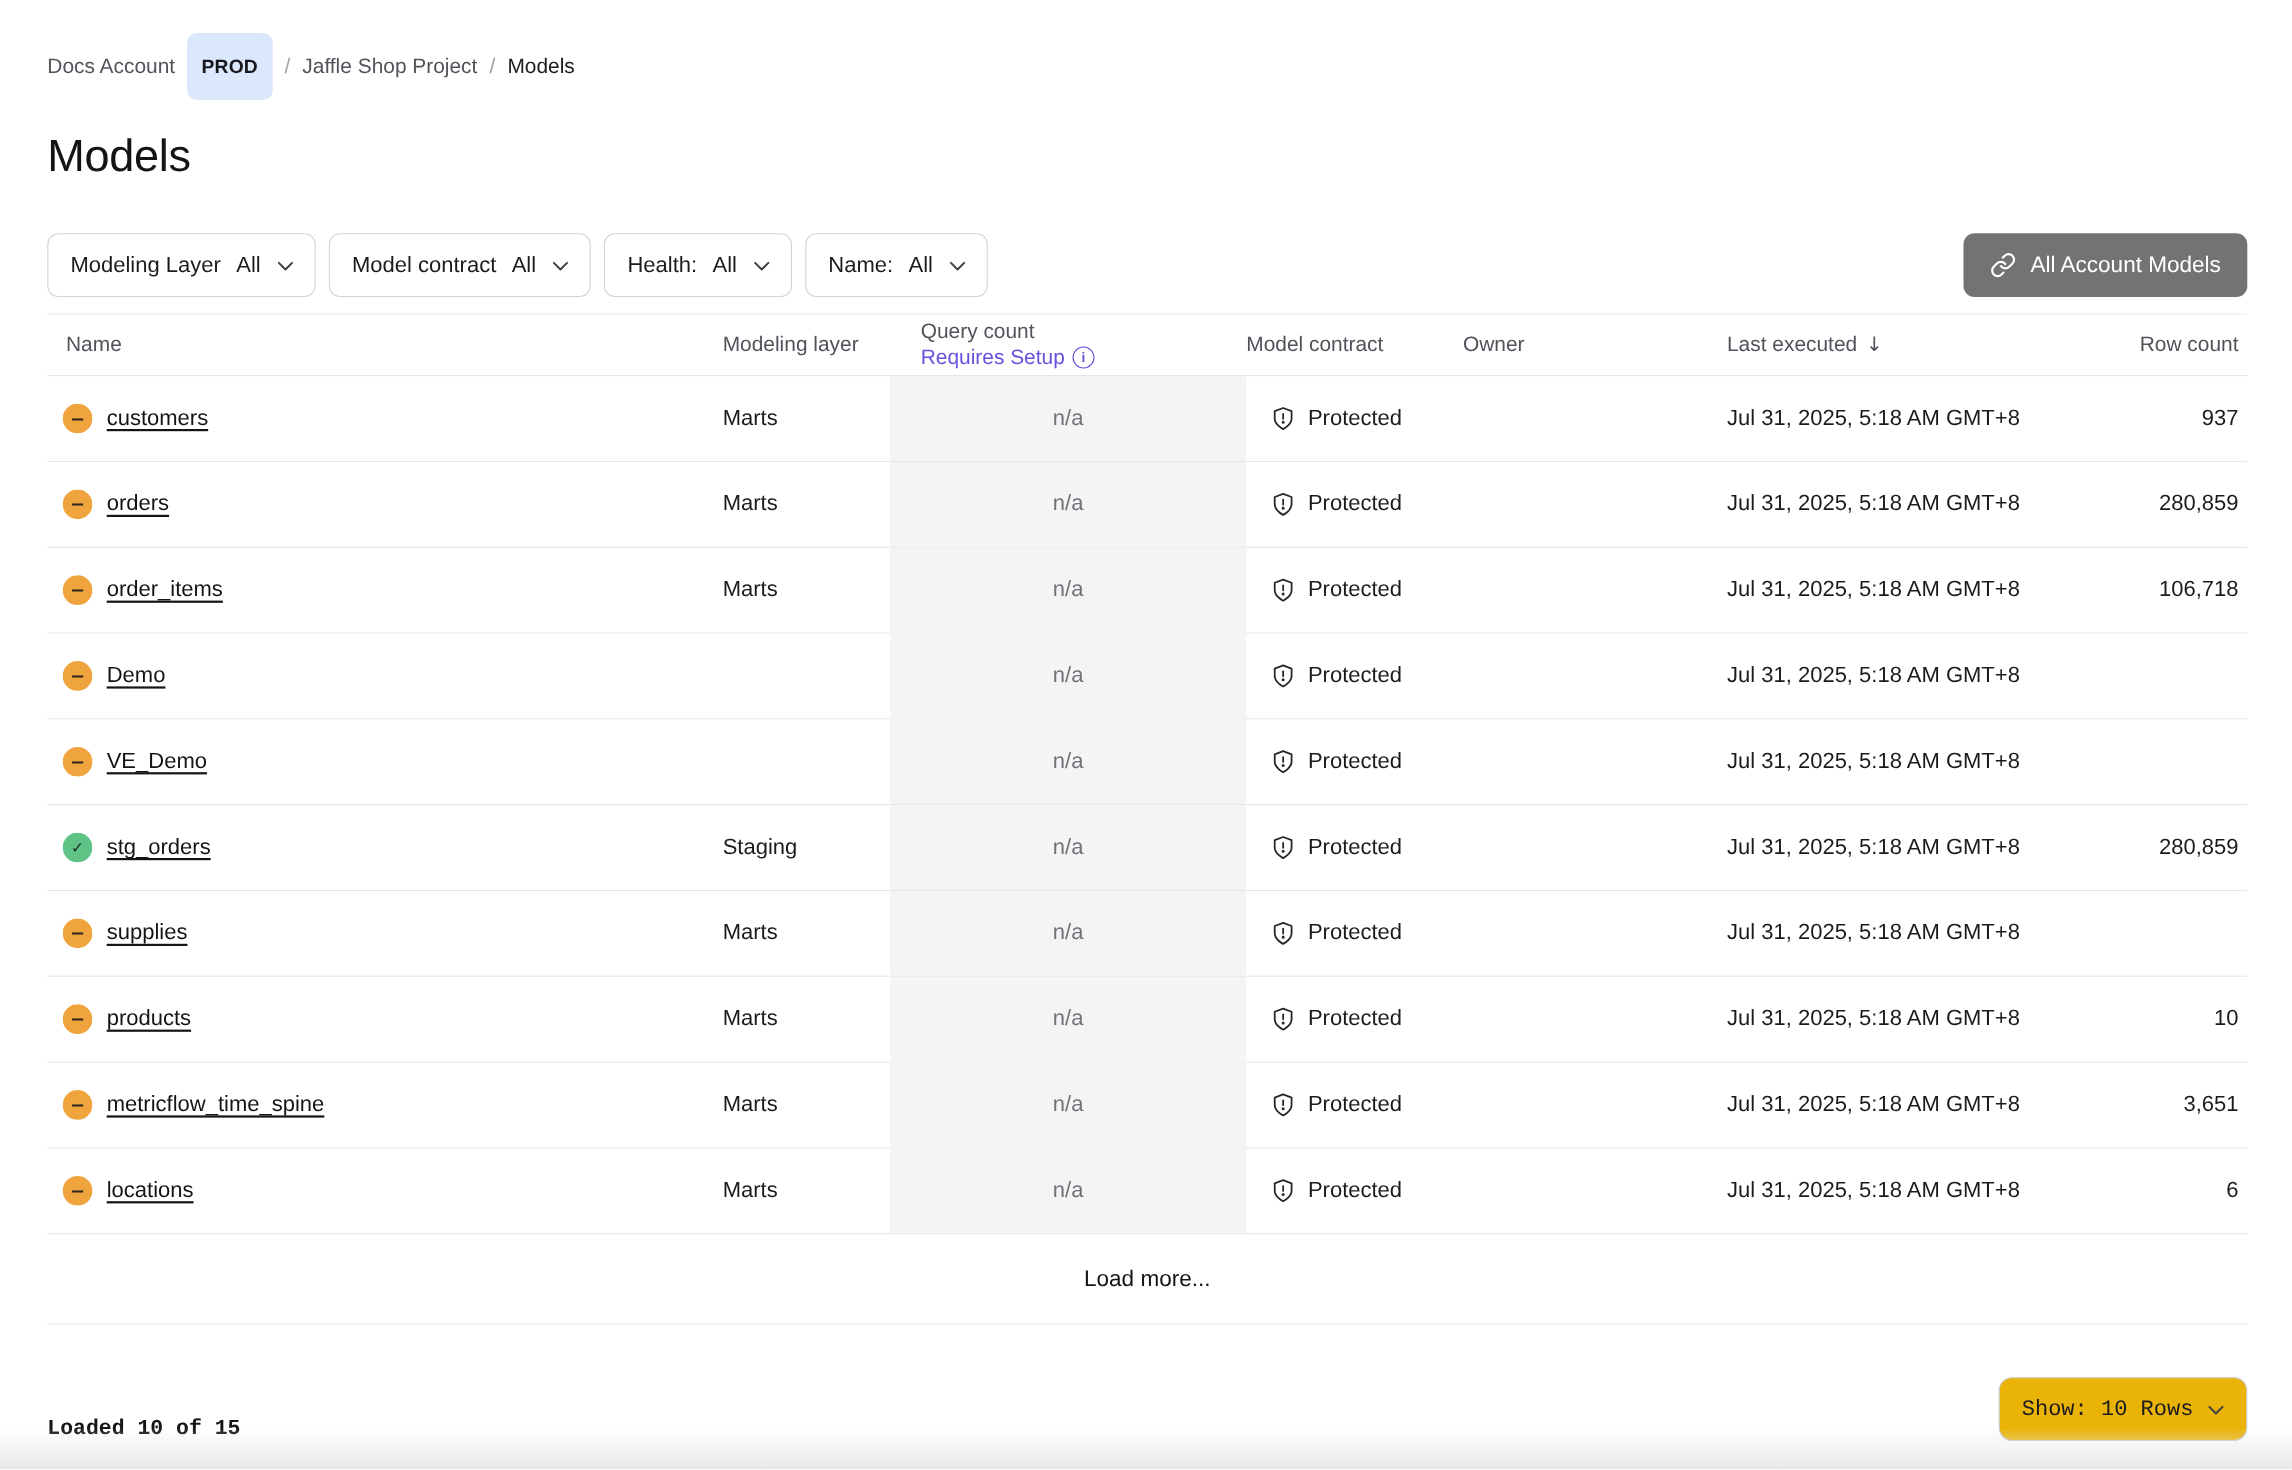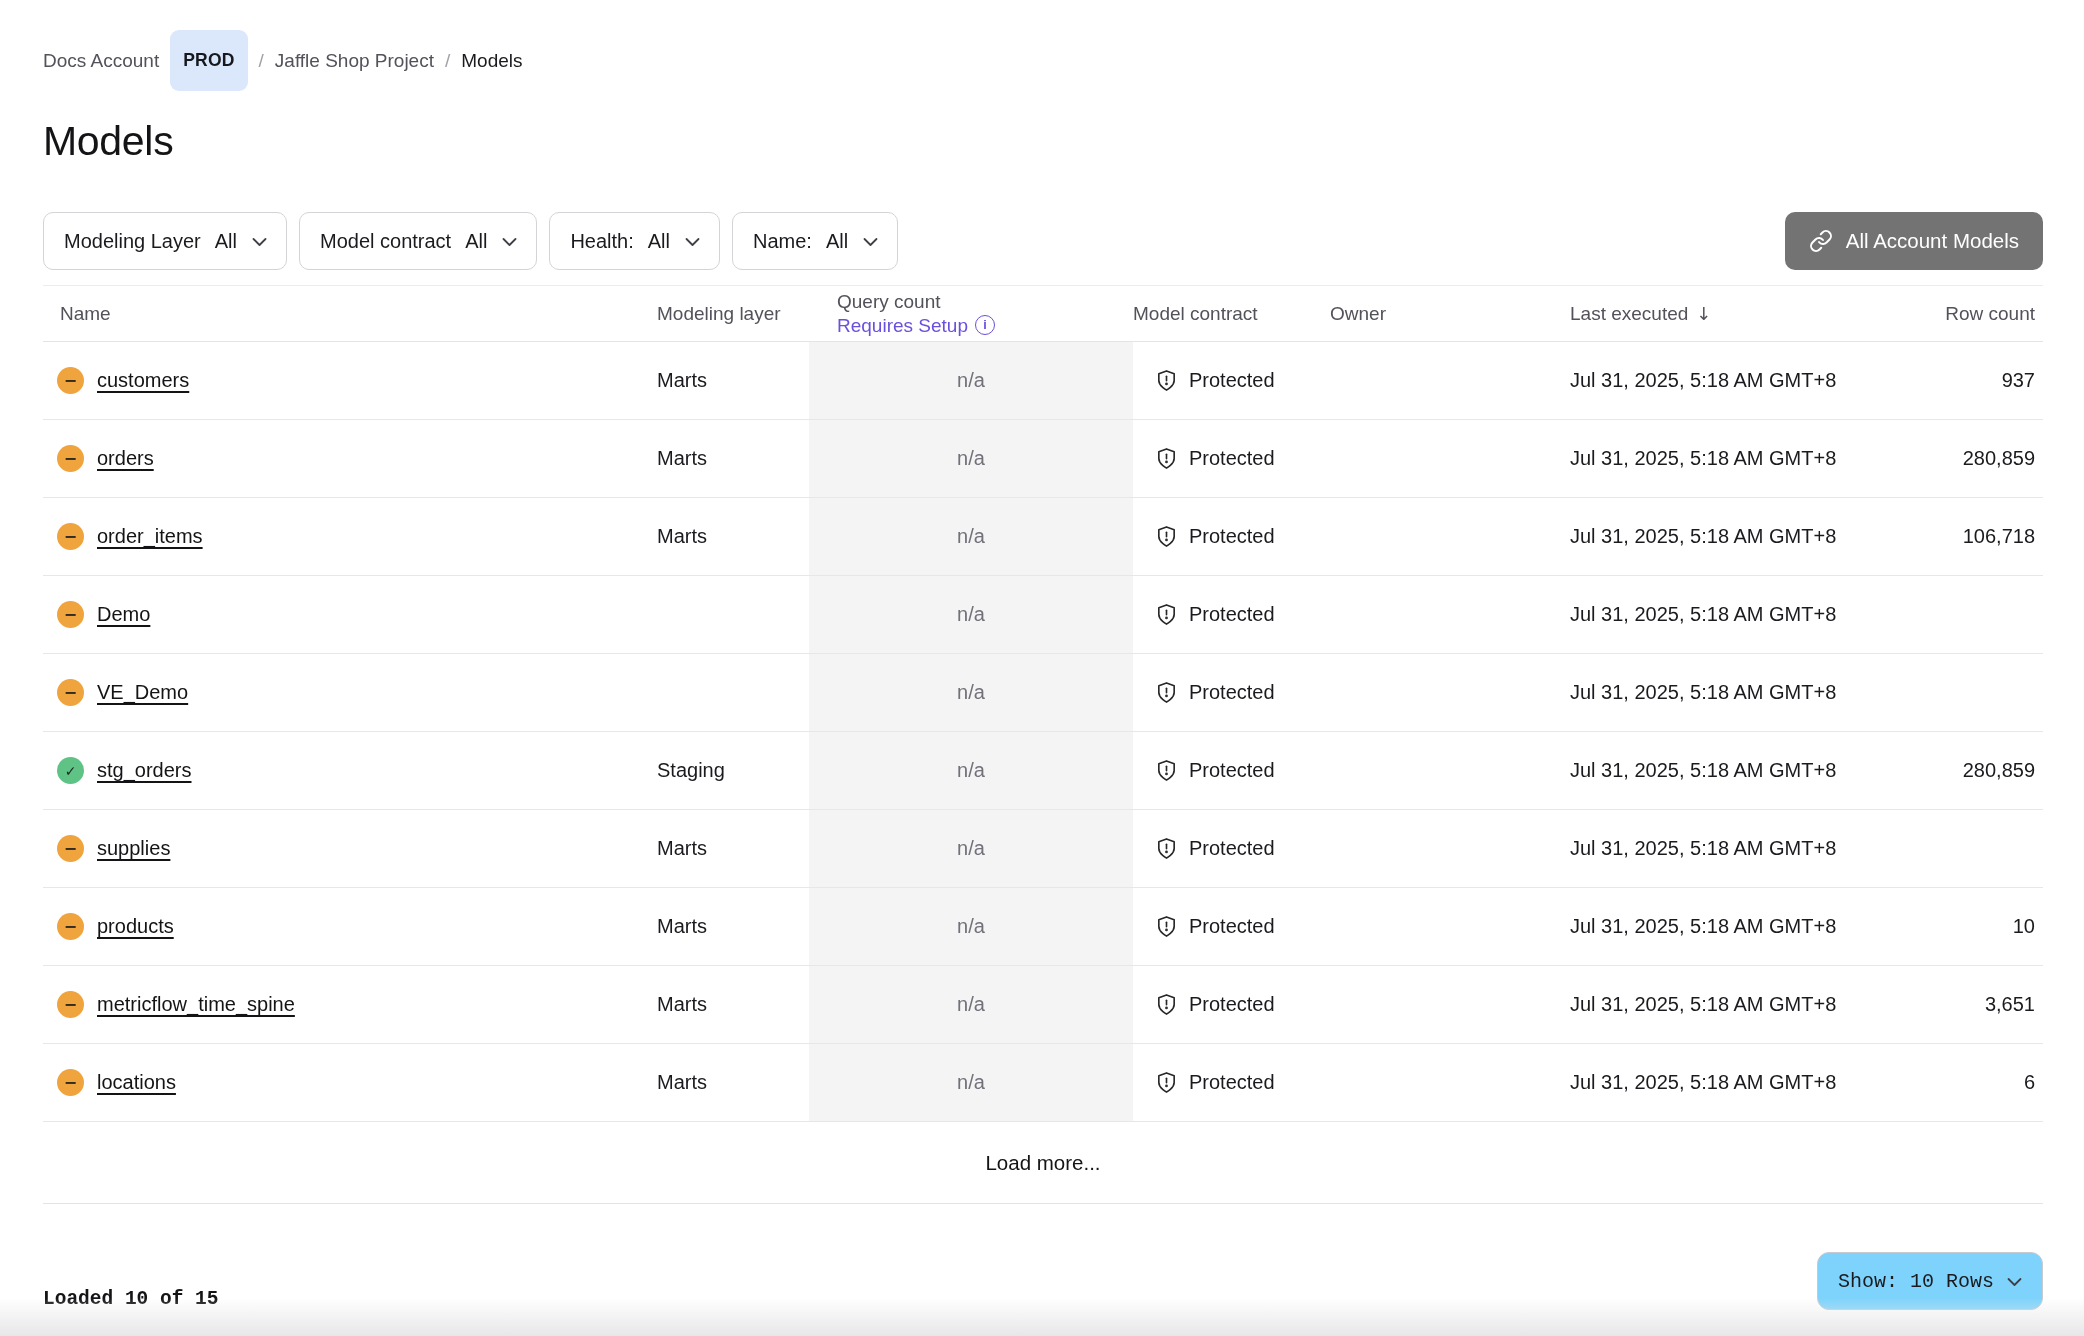--- a/index.html
+++ b/index.html
@@ -92,21 +92,21 @@
 
   
   .load-more-row {
     height: 82px; display: flex; align-items: center; justify-content: center;
     border-bottom: 1px solid #e4e4e7; font-size: 20.5px; font-weight: 500; color: #141417;
   }
   .load-more-label { cursor: pointer; }
   .footer-bar { margin-top: 48px; display: flex; align-items: flex-end; justify-content: space-between; font-family: Liberation Mono, monospace; }
   .loaded-text { font-size: 19.5px; font-weight: 700; color: #141417; }
   .show-btn {
-    height: 58px; background: #7dd3fc; border: 1px solid #c9c9ce; border-radius: 12px;
+    height: 58px; background: #eab308; border: 1px solid #c9c9ce; border-radius: 12px;
     display: inline-flex; align-items: center; gap: 12px; padding: 0 20px;
     font-size: 20px; color: #1b1b1f; cursor: pointer; font-family: inherit;
   }
   .show-btn .slabel { font-weight: 500; }
   .bottom-fade {
     position: absolute; left: 0; right: 0; bottom: 0; height: 38px;
     background: linear-gradient(to bottom, rgba(232,232,234,0), #e7e7e9);
     pointer-events: none;
   }
 </style>

